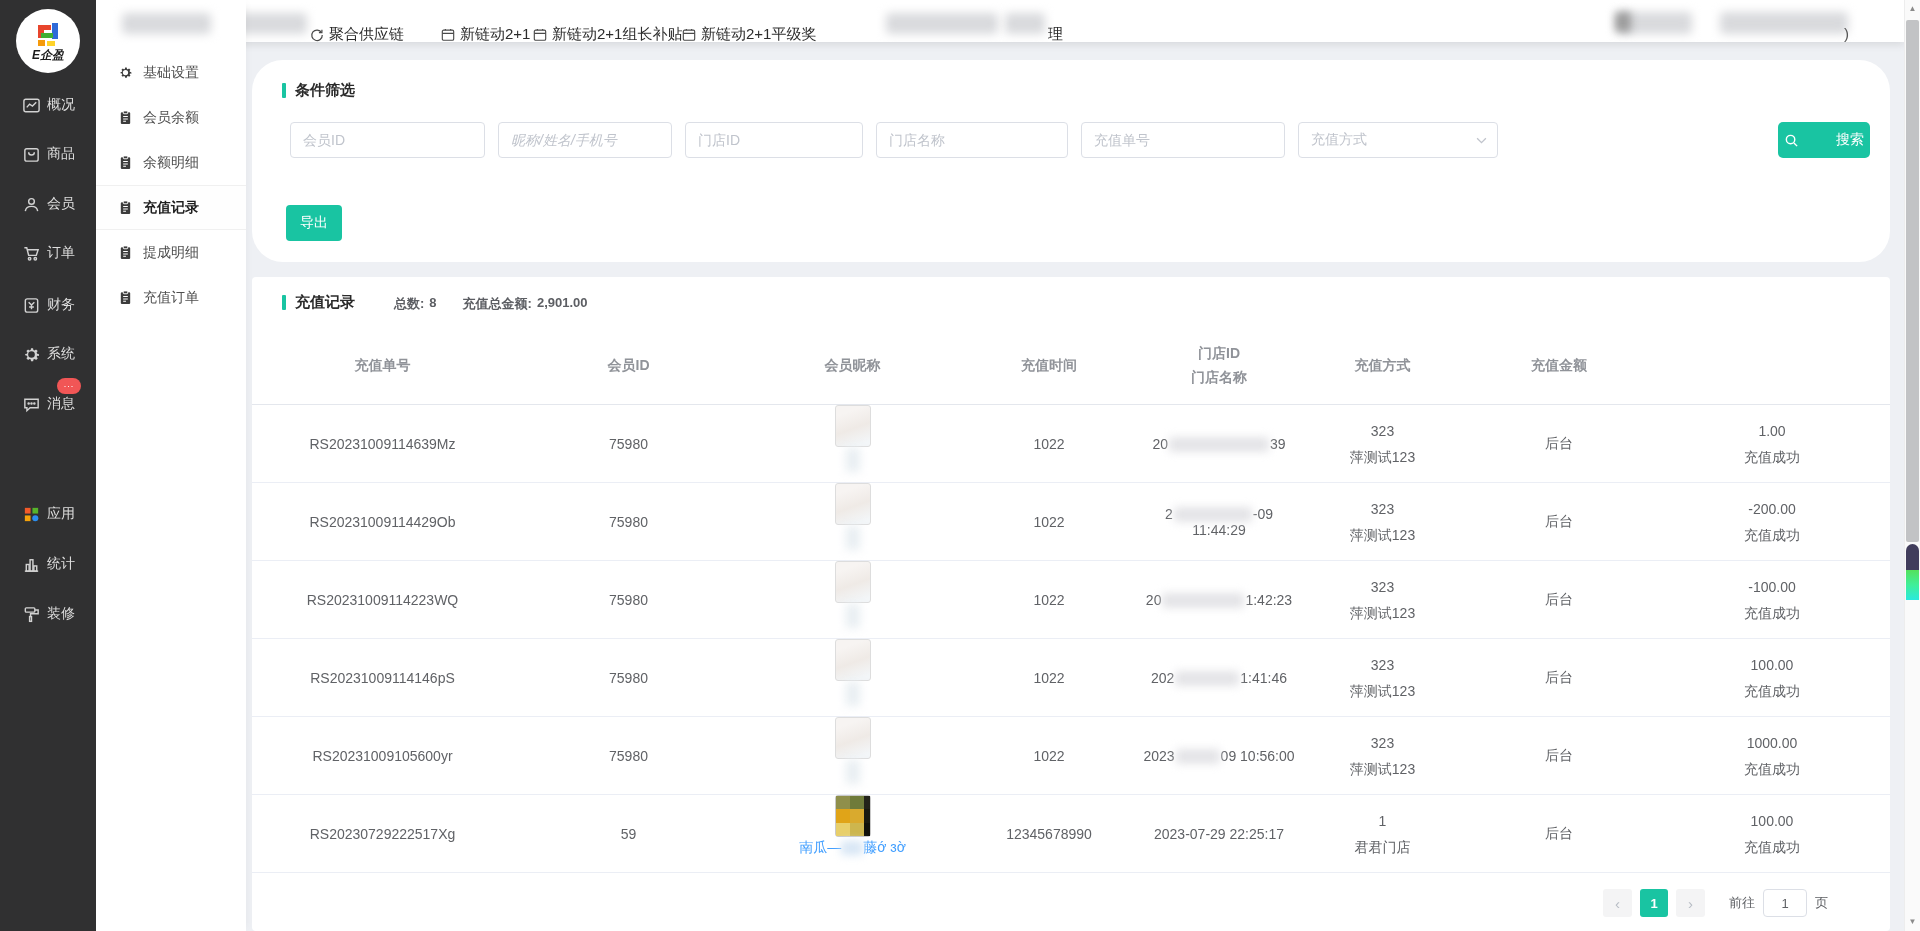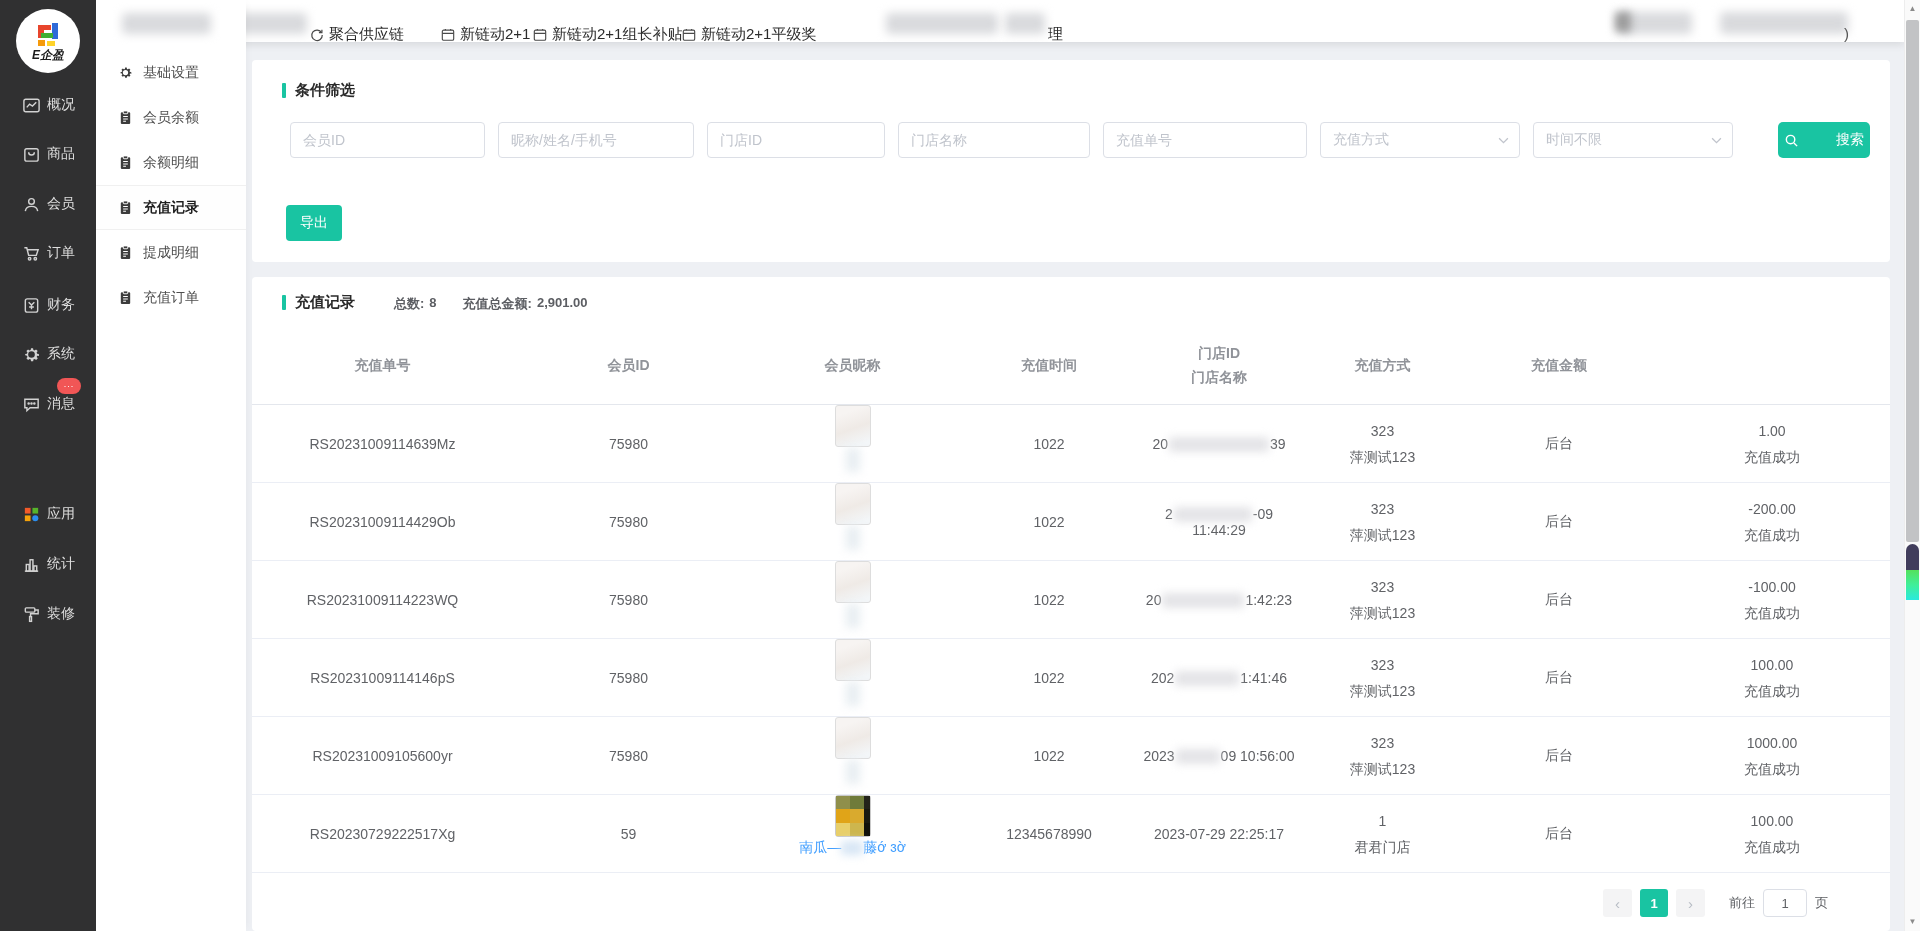--- a/index.html
+++ b/index.html
@@ -36,21 +36,21 @@
         white-space:nowrap;cursor:pointer;}
   .nav-tab .ticon{width:14px;height:14px;color:#4a4a4a;display:inline-flex;margin-top:1px;}
   .nav-tab svg{width:14px;height:14px;}
   .pill{position:absolute;border-radius:4px;background:#d9dadd;filter:blur(5px);cursor:pointer;}
   .pill.page{z-index:9;}
   .pill-tip{position:absolute;width:16px;height:20px;background:#9b9b9b;border-radius:2px;filter:blur(4px);z-index:10;cursor:pointer;}
   .nav-partial{position:absolute;top:25px;font-size:15px;color:#2c2c2c;}
   
   .main-bg{position:absolute;left:246px;top:42px;width:1658px;height:889px;background:#eef0f4;}
   .card{position:absolute;background:#fff;border-radius:4px;}
-  .filter-card{left:252px;top:60px;width:1638px;height:202px;}
+  .filter-card{left:252px;top:60px;width:1638px;height:202px;border-radius:31px;}
   .records-card{left:252px;top:277px;width:1638px;height:654px;}
   .sec-title{position:absolute;display:flex;align-items:center;gap:9px;font-size:15px;font-weight:bold;color:#2a2a2a;}
   .green-bar{width:4px;height:15px;border-radius:1px;background:#19c4a2;}
   
   .filter-row{position:absolute;left:38px;top:62px;display:flex;gap:13px;}
   .f-input{height:36px;border:1px solid #dcdfe6;border-radius:4px;box-sizing:border-box;padding:0 12px;
         font-size:14px;color:#333;outline:none;background:#fff;font-family:inherit;}
   .f-input::placeholder{color:#c0c4cc;}
   .f-select{height:36px;border:1px solid #dcdfe6;border-radius:4px;box-sizing:border-box;padding:0 10px 0 12px;
         display:flex;align-items:center;justify-content:space-between;color:#c0c4cc;font-size:14px;cursor:pointer;background:#fff;}
@@ -332,32 +332,26 @@
 
 <div class="main-bg"></div>
 
 <section class="card filter-card">
   <div class="sec-title" style="left:30px;top:21px">
     <span class="green-bar"></span>
     <span>条件筛选</span>
   </div>
   <div class="filter-row">
     <input class="f-input" style="width: 195px;" placeholder="会员ID">
-    <input class="f-input" style="width: 196px;" placeholder="昵称/姓名/手机号">
+    <input class="f-input" style="width: 174px; font-style: italic;" placeholder="昵称/姓名/手机号">
     <input class="f-input" style="width: 178px;" placeholder="门店ID">
     <input class="f-input" style="width: 192px;" placeholder="门店名称">
     <input class="f-input" style="width: 204px;" placeholder="充值单号">
     <div class="f-select" style="width:200px">
       <span>充值方式</span>
-      <svg viewBox="0 0 12 8" fill="none" stroke="#c0c4cc" stroke-width="1.5">
-          <path d="M1 1.5l5 5 5-5"></path>
-        </svg>
-    </div>
-    <div class="f-select" style="width:200px">
-      <span>时间不限</span>
       <svg viewBox="0 0 12 8" fill="none" stroke="#c0c4cc" stroke-width="1.5">
           <path d="M1 1.5l5 5 5-5"></path>
         </svg>
     </div>
   </div>
   <button class="search-btn">
     <svg viewBox="0 0 16 16" fill="none" stroke="#fff" stroke-width="1.5">
         <circle cx="7" cy="7" r="4.5"></circle>
         <path d="M10.6 10.6L14 14"></path>
       </svg>

